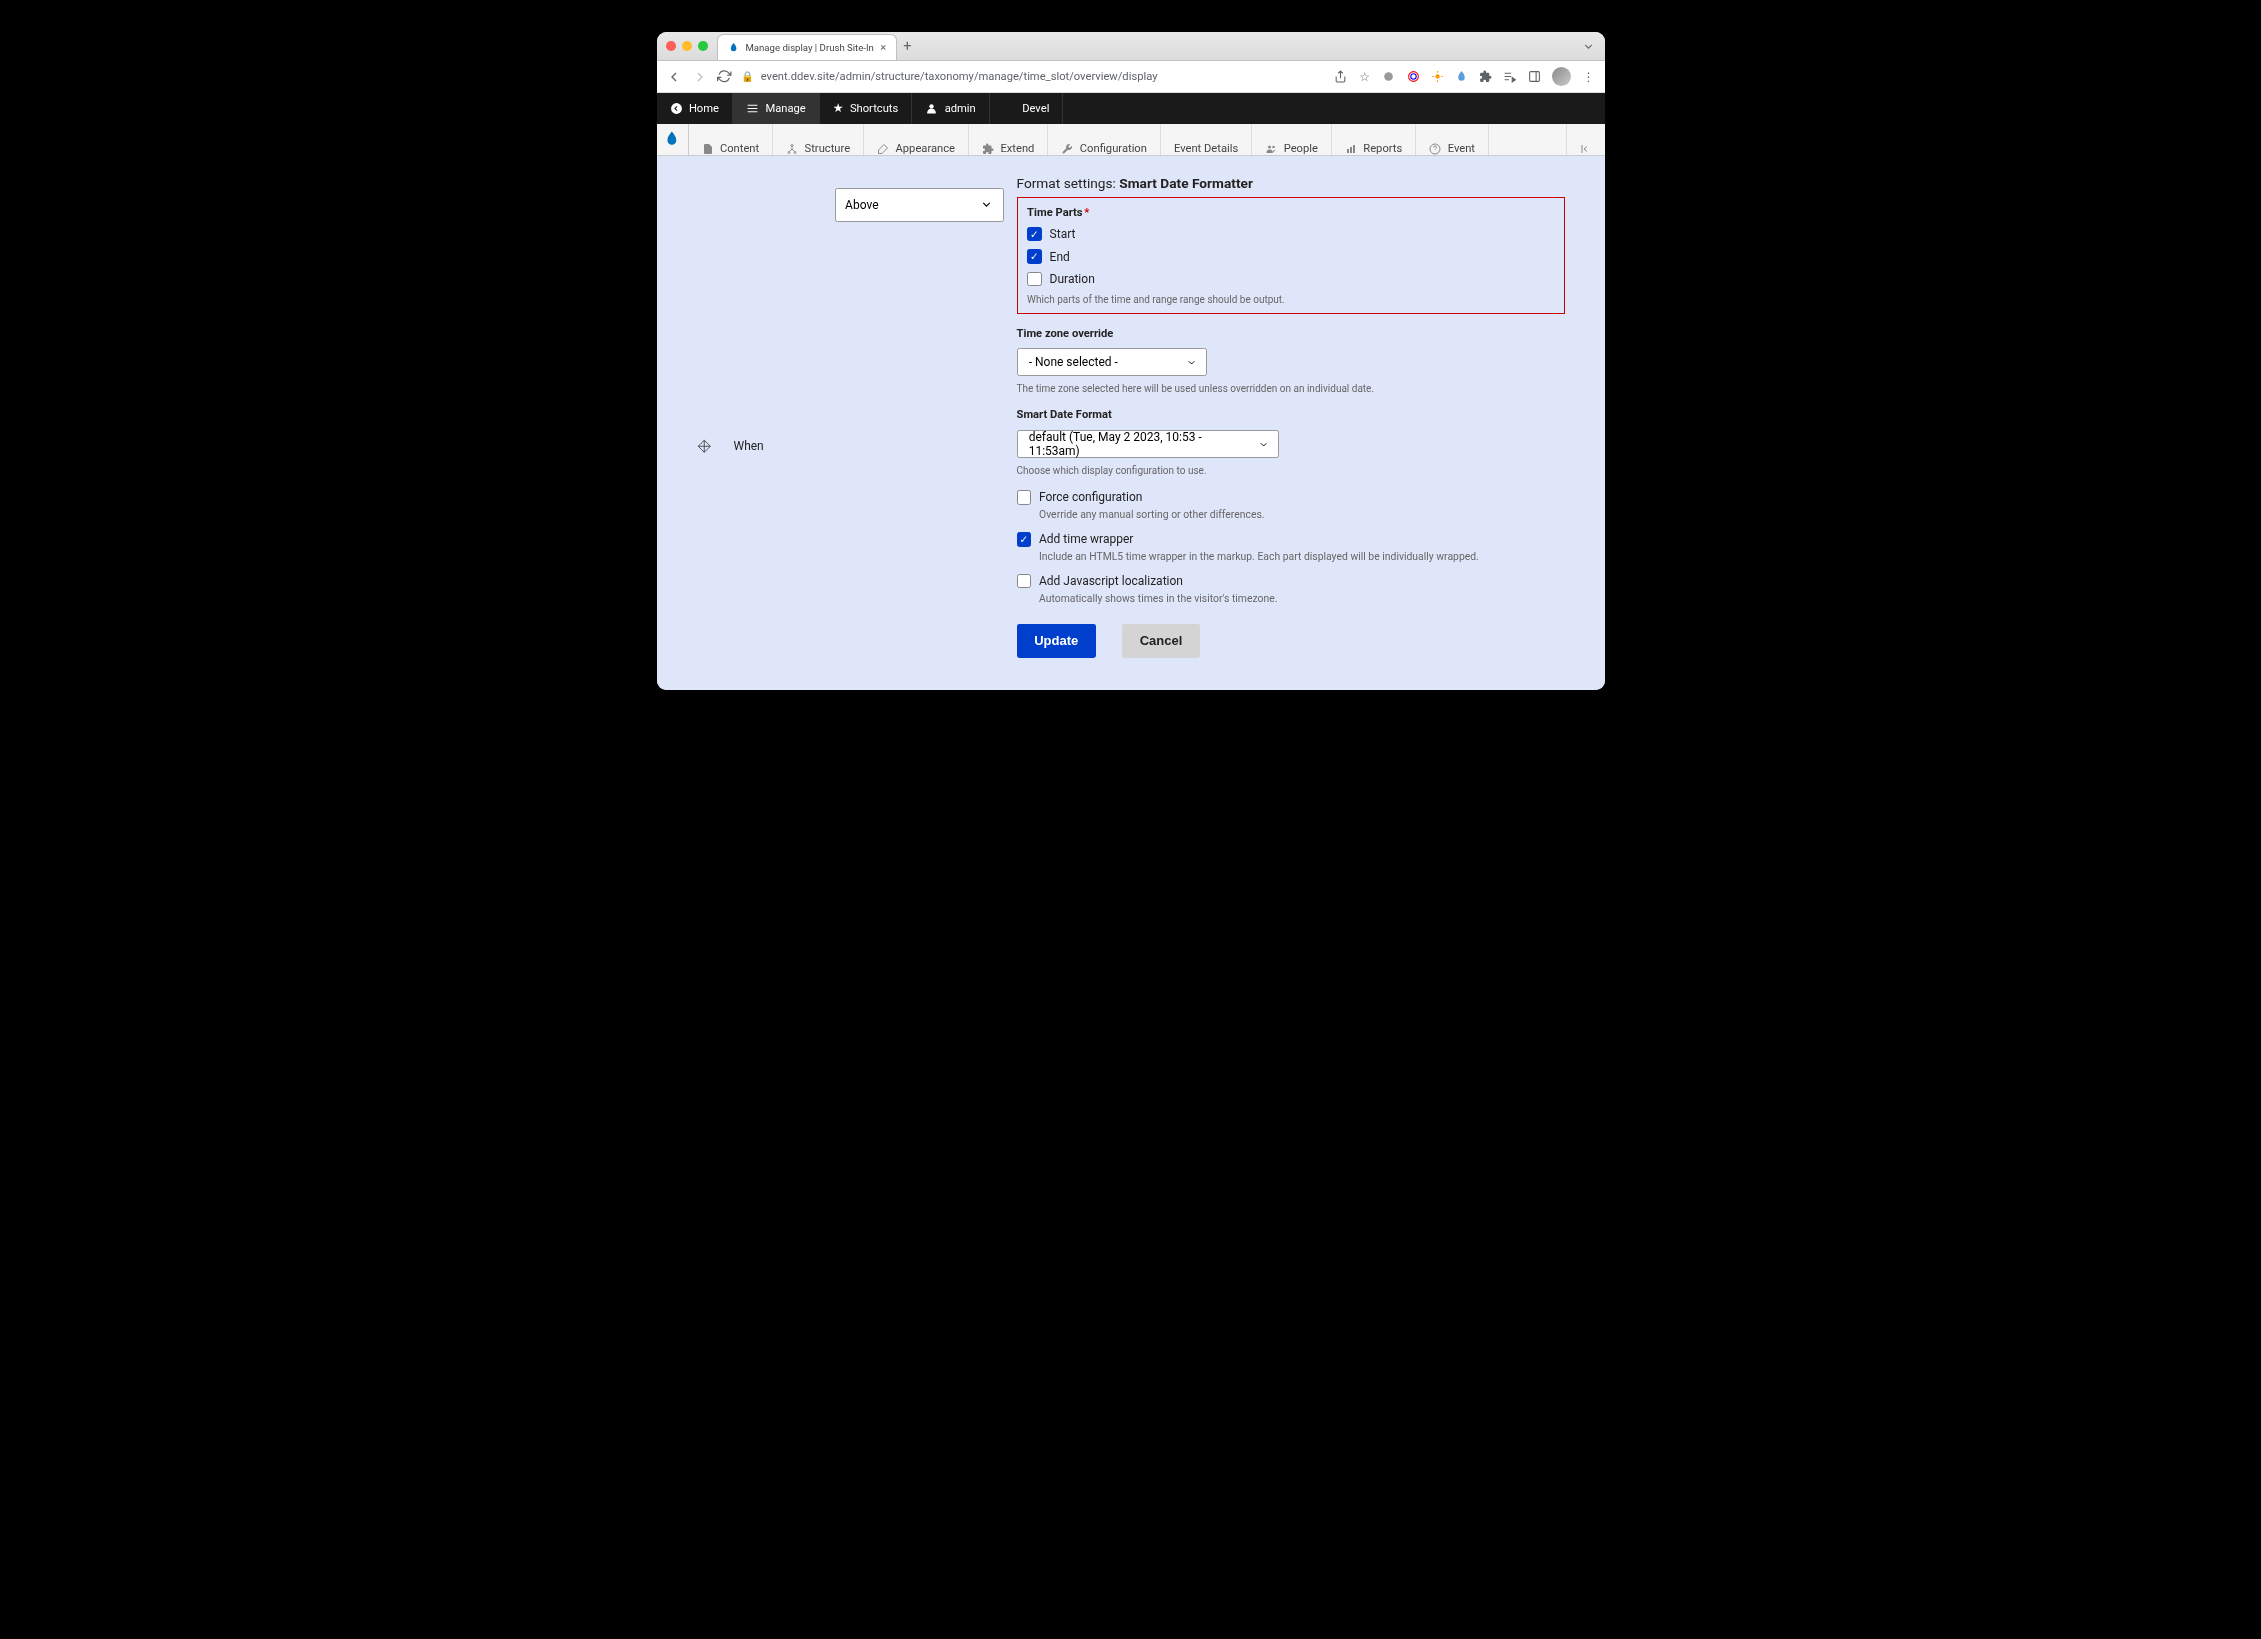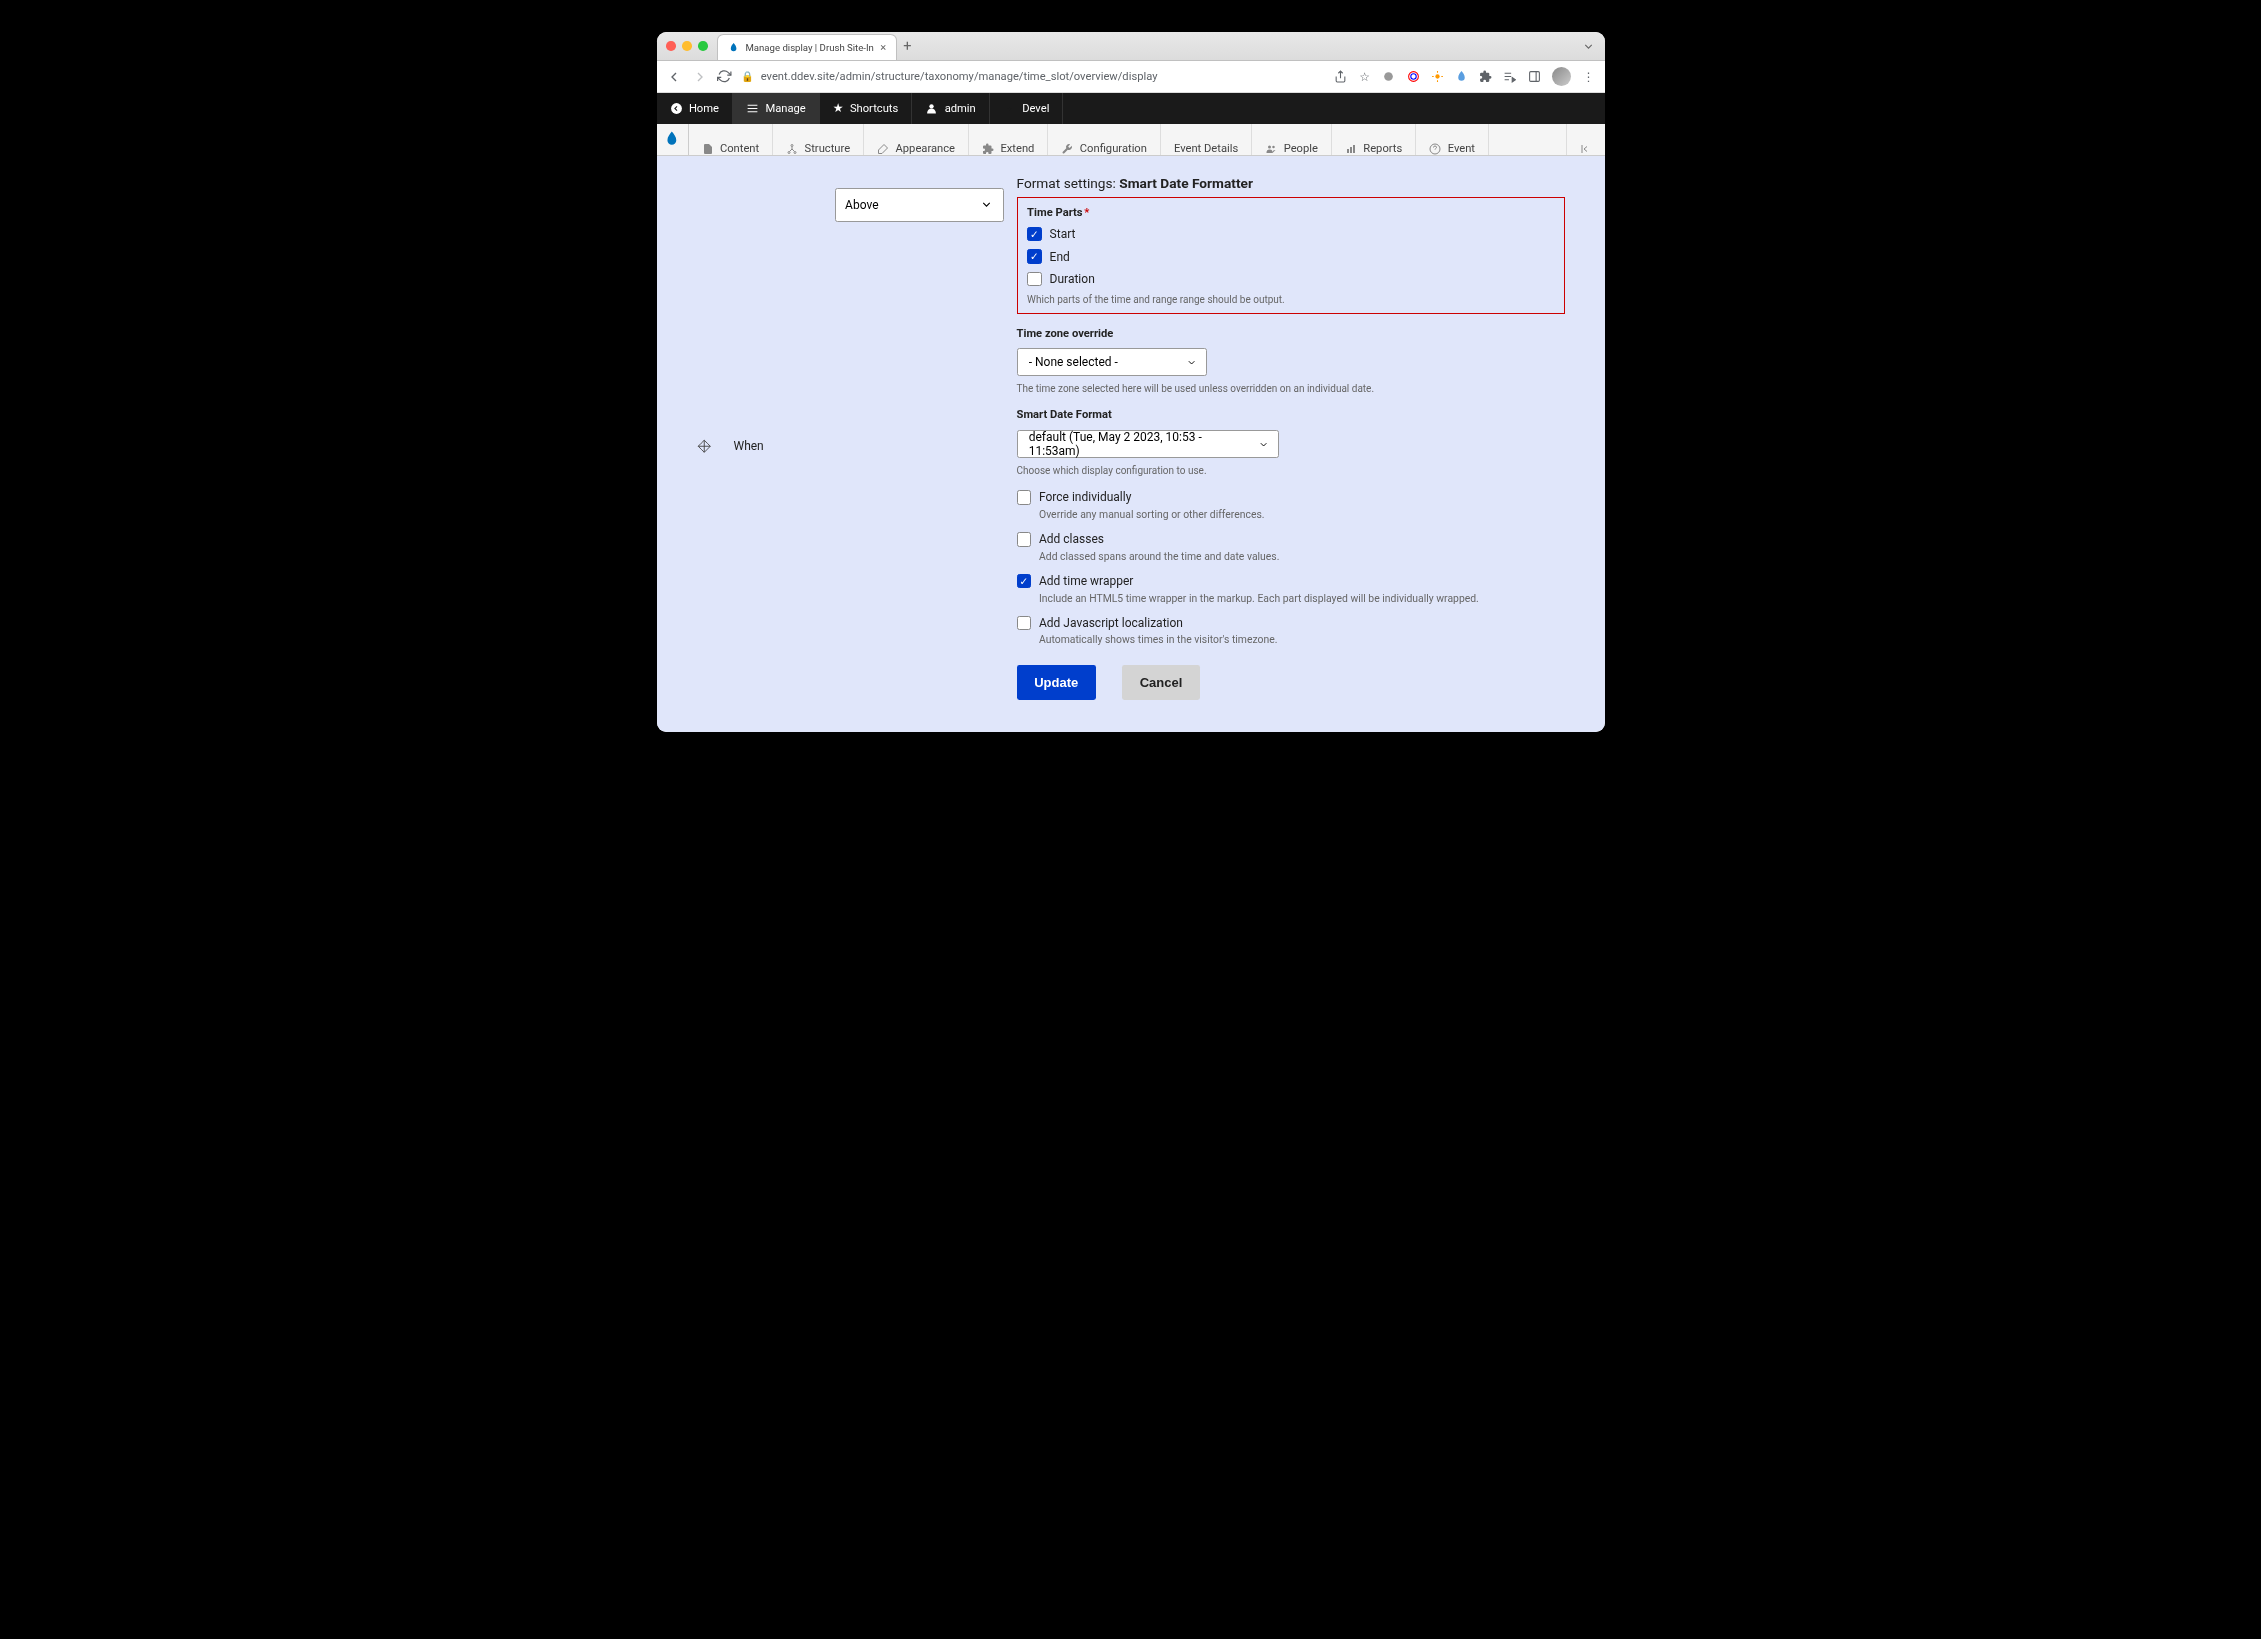--- a/index.html
+++ b/index.html
@@ -547,32 +547,25 @@
                   <polyline points="6 9 12 15 18 9"></polyline>
                 </svg>
               </span>
           </div>
           <div class="help-text" style="margin-top:6.4px">Choose which display configuration to use.</div>
         </div>
 
         <div class="option-block">
           <div class="check-row">
             <div class="checkbox"></div>
-            <span class="check-label">Force individually</span>
+            <span class="check-label">Force configuration</span>
           </div>
           <div class="option-help">Override any manual sorting or other differences.</div>
         </div>
 
-        <div class="option-block">
-          <div class="check-row">
-            <div class="checkbox"></div>
-            <span class="check-label">Add classes</span>
-          </div>
-          <div class="option-help">Add classed spans around the time and date values.</div>
-        </div>
 
         <div class="option-block">
           <div class="check-row">
             <div class="checkbox checked">✓</div>
             <span class="check-label">Add time wrapper</span>
           </div>
           <div class="option-help">Include an HTML5 time wrapper in the markup. Each part displayed will be individually wrapped.</div>
         </div>
 
         <div class="option-block">

